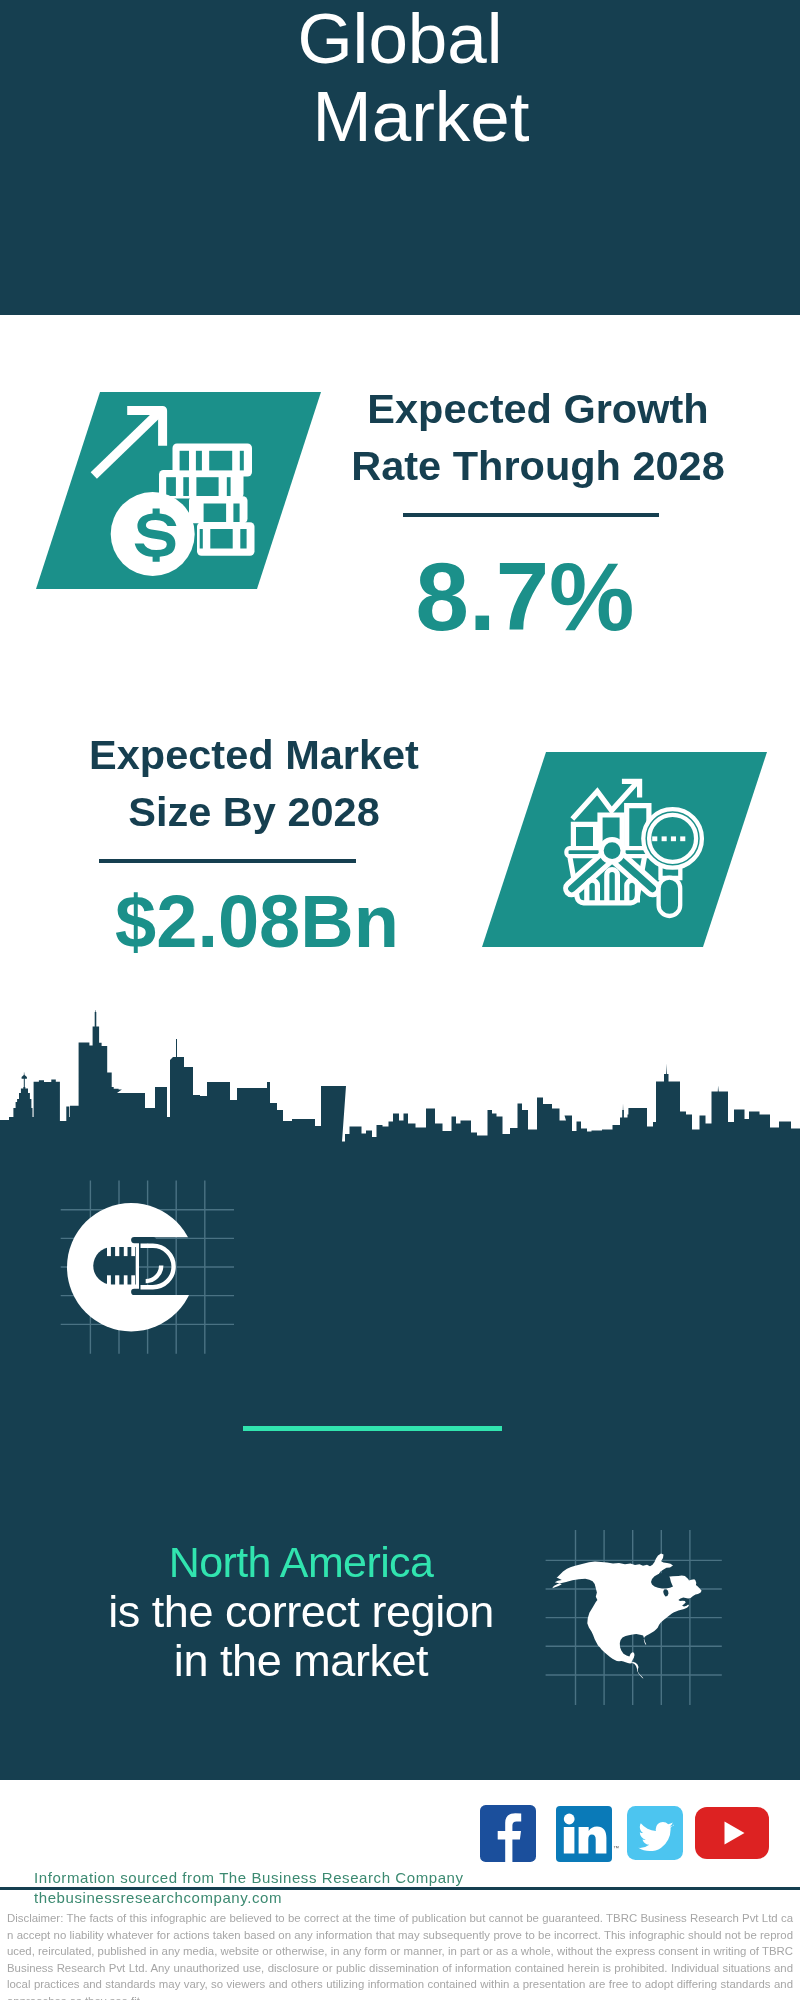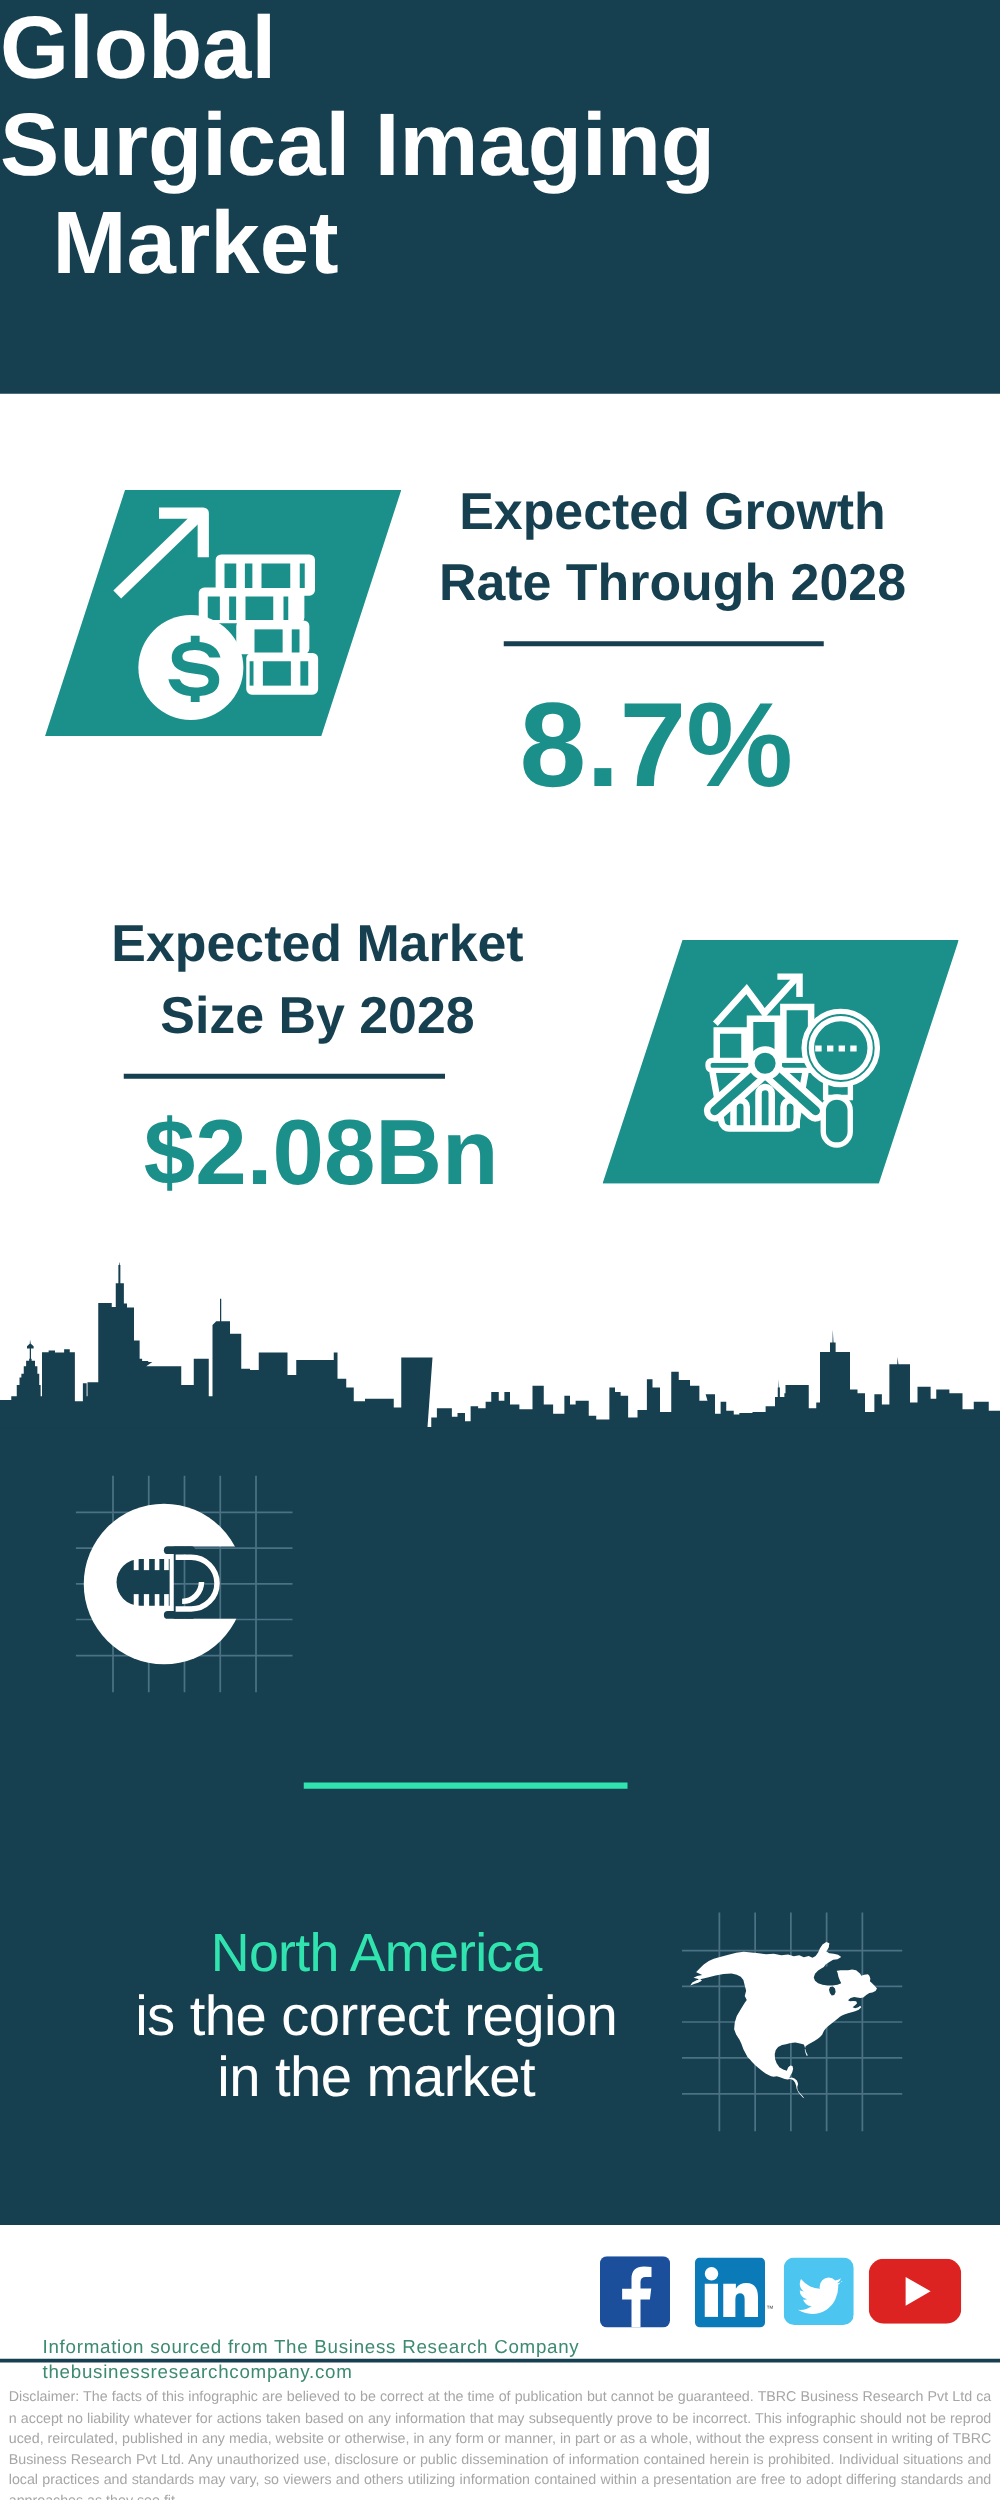--- a/index.html
+++ b/index.html
@@ -3,22 +3,22 @@
 <meta charset="utf-8">
 <style>
   *{margin:0;padding:0;box-sizing:border-box}
   html,body{width:800px;height:2000px}
   body{font-family:"Liberation Sans",sans-serif;background:#fff;overflow:hidden;
        -webkit-font-smoothing:antialiased}
   .page{position:relative;width:800px;height:2000px;overflow:hidden}
 
   
   .header{position:absolute;left:0;top:0;width:800px;height:315px;background:#163f50}
-  .title{position:absolute;left:0;top:0;width:800px;color:#fff;
-         font-weight:bold;font-size:71px;line-height:78px;padding-top:0px}
+  .title{position:absolute;left:0;top:0;width:800px;text-align:center;color:#fff;
+         font-weight:normal;font-size:71px;line-height:78px;padding-top:0px}
 
   
   .darksec{position:absolute;left:0;top:1142px;width:800px;height:638px;background:#163f50}
 
   
   .para{position:absolute;background:#1b908a;
         clip-path:polygon(22.46% 0,100% 0,77.54% 100%,0 100%)}
 
   
   .statlabel{position:absolute;color:#163f50;font-weight:bold;font-size:41.5px;
@@ -36,21 +36,20 @@
         line-height:16.5px;text-align:justify;word-break:break-all}
 </style>
 </head>
 <body>
 
 <div class="page">
 
   <div class="header"></div>
   <div class="title">
     <div>Global</div>
-    <div>Surgical Imaging</div>
     <div style="padding-left:42px">Market</div>
   </div>
 
   <div class="para" style="left:36px;top:392px;width:285px;height:197px"></div>
   <svg viewBox="88 400 172 182" style="position:absolute;left:88px;top:400px;width:172px;height:182px">
 
     <path d="M93.8 475.6 L160.0 411.6" fill="none" stroke="#fff" stroke-width="9.0"></path>
     <path d="M127.2 410.4 L162.6 410.4 L162.6 445.8" fill="none" stroke="#fff" stroke-width="9.0" stroke-linejoin="round"></path>
 
     <g fill="#ffffff">

